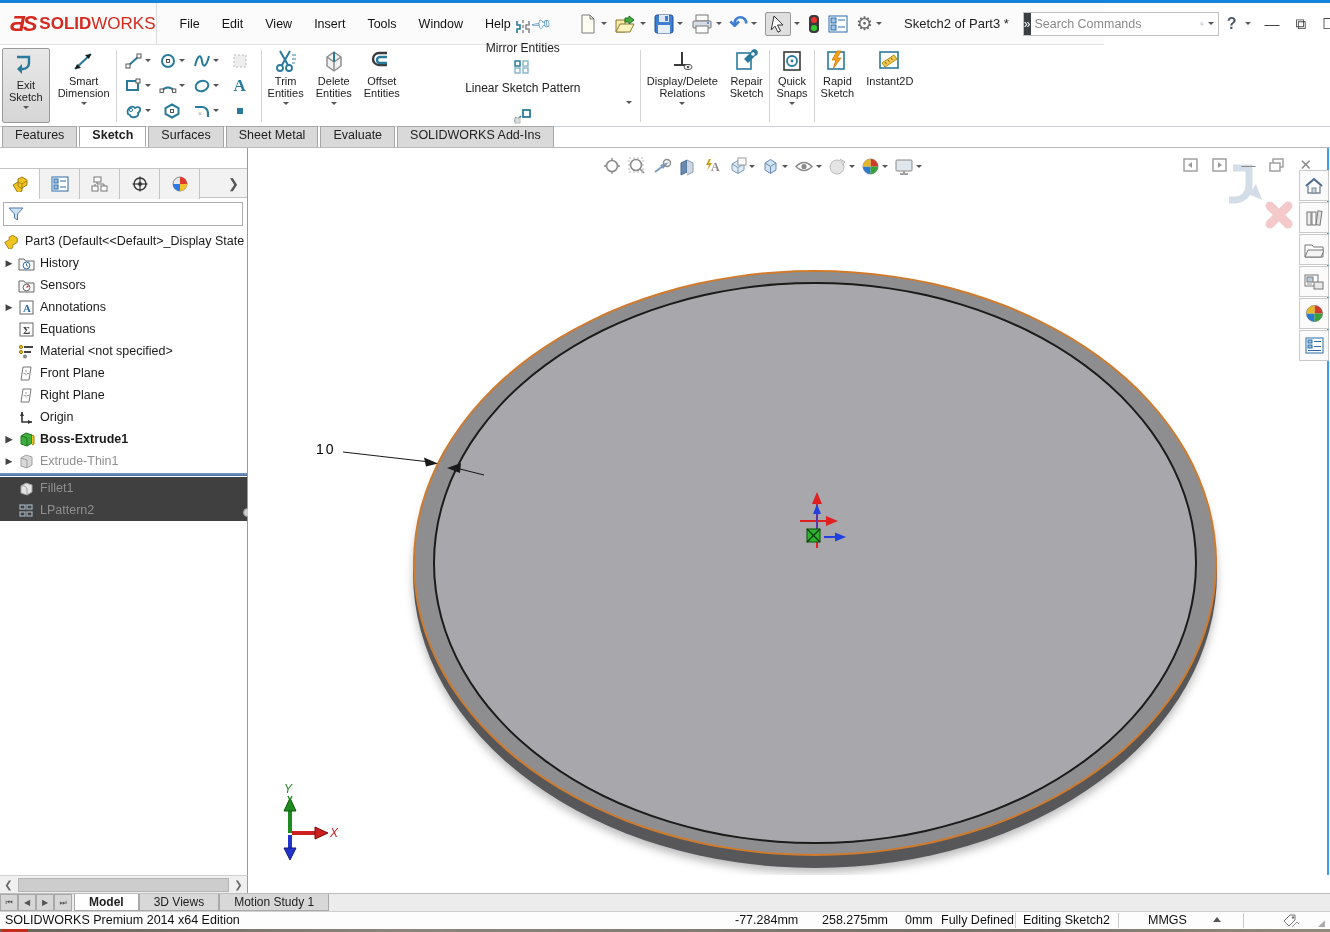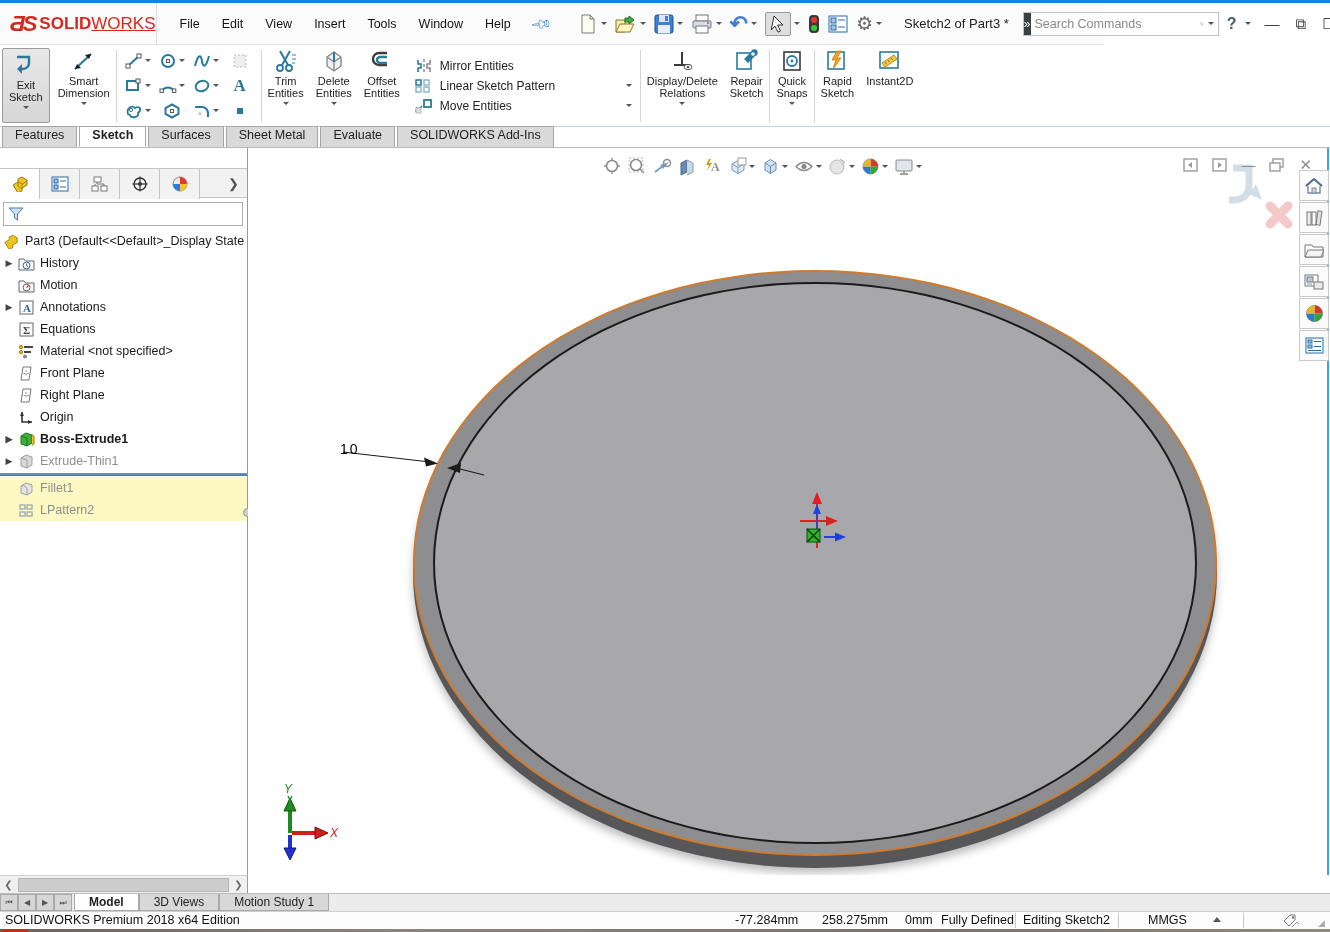--- a/index.html
+++ b/index.html
@@ -10,21 +10,21 @@
   .sep-v { width:1px; background:#d4d4d4; height:72px; }
   .caret { width:0; height:0; border-left:4px solid transparent; border-right:4px solid transparent; border-top:4px solid #555; display:inline-block; }
   .caret-sm { border-left-width:3px; border-right-width:3px; border-top-width:3px; }
 
   
   #topline { left:0; top:0; width:1330px; height:3px; background:#1583d9; }
   #topbar { left:0; top:3px; width:1104px; height:42px; background:#fbfbfb; border-bottom:1px solid #e3e3e3; display:flex; align-items:center; }
   #logo { width:160px; height:42px; display:flex; align-items:center; padding-left:10px; border-right:1px solid #dcdcdc; }
   .logo-ds { color:#d5281e; font-weight:bold; font-style:italic; font-size:22px; letter-spacing:-2px; margin-right:4px; }
   .logo-solid { color:#d5281e; font-weight:bold; font-size:17px; letter-spacing:0px; }
-  .logo-works { color:#d5281e; font-weight:normal; font-size:17px;text-decoration:underline; }
+  .logo-works { color:#d5281e; font-weight:normal; font-size:17px; }
   .menu-item { padding:6px 11px; font-size:12.5px; color:#111; cursor:default; }
   .tb-btn { display:flex; align-items:center; margin:0 2px; padding:2px; }
   .tb-btn svg { display:block; }
   .tb-caret { margin-left:3px; }
   #select-btn { border:1px solid #9b9b9b; background:#dfdfdf; padding:2px 3px; border-radius:2px; }
   #doc-title { font-size:13px; color:#222; margin:0 14px 0 18px; white-space:nowrap; }
   #search-box { width:196px; height:24px; border:1px solid #c0c0c0; background:#fff; display:flex; align-items:center; }
   #search-tile { width:22px; height:22px; background:#3a3f44; color:#fff; font-size:12px; display:flex; align-items:center; justify-content:center; }
   #search-input { border:none; outline:none; flex:1; font-size:12.5px; color:#333; padding:0 4px; font-family:"Liberation Sans",sans-serif; background:transparent; }
   #search-input::placeholder { color:#8a8a8a; }
@@ -32,56 +32,56 @@
 
   
   #ribbon { left:0; top:45px; width:1330px; height:82px; background:#fff; border-bottom:1px solid #c9d3de; display:flex; align-items:stretch; }
   .rb-big { display:flex; flex-direction:column; align-items:center; justify-content:flex-start; padding:4px 6px 0 6px; position:relative; }
   .rb-big .lbl { font-size:11px; line-height:12px; text-align:center; color:#222; margin-top:2px; white-space:pre-line; }
   .rb-big .dd { margin-top:3px; }
   .pressed { background:linear-gradient(#e8e8e8,#d6d6d6); border:1px solid #9a9a9a; border-radius:2px; }
   .sk-grid { display:grid; grid-template-columns:repeat(4,34px); grid-auto-rows:25px; align-content:center; padding:0 4px; }
   .sk-cell { display:flex; align-items:center; justify-content:center; gap:2px; }
   .rb-wide { display:flex; flex-direction:column; justify-content:center; gap:4px; padding:0 8px; }
-  .rb-line { display:flex; align-items:center; gap:6px; font-size:12px; color:#222; white-space:nowrap; }
+  .rb-line { display:flex; align-items:center; gap:6px; font-size:12px; color:#222; white-space:nowrap;flex-direction:column; }
   .rb-line .dd { margin-left:auto; }
 
   
   #tabrow { left:0; top:127px; width:1330px; height:21px; background:#fff; border-bottom:1px solid #b9b9b9; display:flex; align-items:flex-end; }
   .rtab { height:21px; padding:1px 12px 2px 12px; background:#d9d9d9; border:1px solid #a6a6a6; border-bottom:none; font-size:12.5px; color:#222; margin-right:2px; }
   .rtab.active { background:#fff; font-weight:bold; border-bottom:1px solid #fff; }
 
   
   #panel { left:0; top:148px; width:248px; height:727px; background:#fff; border-right:1px solid #9a9a9a; }
   #pm-tabs { position:absolute; left:0; top:20px; width:247px; height:30px; display:flex; background:#f2f2f2; border-top:1px solid #c4c4c4; border-bottom:1px solid #c4c4c4; }
   .pm-tab { width:40px; height:30px; border-right:1px solid #c4c4c4; display:flex; align-items:center; justify-content:center; background:#f2f2f2; }
   .pm-tab.first { background:#fff; }
   #pm-chev { margin-left:auto; display:flex; align-items:center; padding-right:8px; color:#555; font-size:13px; }
   #filterbox { position:absolute; left:3px; top:54px; width:240px; height:24px; border:1px solid #adadad; display:flex; align-items:center; padding-left:4px; background:#fff; }
   #tree { position:absolute; left:0; top:82px; width:247px; }
   .trow { height:22px; display:flex; align-items:center; font-size:12.5px; color:#1a1a1a; white-space:nowrap; }
   .trow .exp { width:18px; text-align:center; color:#444; font-size:9px; }
   .trow .ticon { width:17px; height:15px; margin-right:5px; flex:0 0 auto; }
   .trow.grayed { color:#8f8f8f; }
-  .trow.graybg { background:#fef9c3; }
+  .trow.graybg { background:#404040; }
   .trow.bold { font-weight:bold; }
   #rollback { height:3px; background:linear-gradient(#7b9cc4,#4a6f9e); margin:1px 0; }
   #splitter-dot { position:absolute; left:243px; top:360px; width:9px; height:9px; border-radius:50%; background:#cfcfcf; border:1px solid #9a9a9a; }
   #panel-scroll { left:0; top:875px; width:248px; height:18px; background:#f0f0f0; border-top:1px solid #d0d0d0; border-right:1px solid #9a9a9a; display:flex; align-items:center; }
   .scr-btn { width:17px; height:16px; display:flex; align-items:center; justify-content:center; color:#6a6a6a; font-size:10px; }
   #scr-thumb { flex:1; height:14px; background:#cdcdcd; border:1px solid #b5b5b5; margin:0 1px; }
 
   
   #viewport { left:248px; top:148px; width:1082px; height:727px; background:#fff; overflow:hidden; }
   .ell { position:absolute; border-radius:50%; }
   #disc-side { left:165px; top:130px; width:804px; height:590px; background:#57575a; box-shadow:0 5px 9px rgba(60,60,60,.35); }
   #disc-rim { left:165px; top:122px; width:804px; height:586px; background:#8e8e90; border:2px solid #cf7b2e; }
   #disc-face { left:185px; top:134px; width:764px; height:562px; background:#a8a8ac; border:2px solid #1b1b1b; }
   #vp-overlay { position:absolute; left:0; top:0; width:1082px; height:727px; pointer-events:none; }
-  #dim-label { position:absolute; left:68px; top:293px; font-size:14px; letter-spacing:2px; color:#000;margin-left:24px; }
+  #dim-label { position:absolute; left:68px; top:293px; font-size:14px; letter-spacing:2px; color:#000; }
   #headsup { position:absolute; left:355px; top:-14px; height:24px; display:flex; align-items:center; gap:6px; }
   .hu-ic { display:flex; align-items:center; gap:2px; }
   #doc-ctrls { position:absolute; right:18px; top:-12px; display:flex; align-items:center; gap:14px; color:#8a8a8a; }
 
   
   #taskpane { left:1299px; top:170px; width:31px; height:192px; }
   .tp-btn { width:30px; height:31px; border:1px solid #c9c9c9; background:#fbfbfb; display:flex; align-items:center; justify-content:center; margin-bottom:1px; }
   #tp-line { position:absolute; left:1327px; top:148px; width:2px; height:727px; background:#3aa0e8; }
 
   
@@ -495,21 +495,21 @@
     </div>
     <div class="trow">
       <span class="exp"></span>
       <span class="ticon">
         <svg width="17" height="15" viewBox="0 0 17 15">
             <path d="M1,3 h5 l1.5,2 h8.5 v9 h-15 z" fill="#f8f8f8" stroke="#666"></path>
             <circle cx="8.5" cy="9.5" r="3.4" fill="#fff" stroke="#666"></circle>
             <path d="M8.5,9.5 l2,-2" stroke="#c33" stroke-width="1.2"></path>
           </svg>
       </span>
-      <span>Motion</span>
+      <span>Sensors</span>
     </div>
     <div class="trow">
       <span class="exp">▶</span>
       <span class="ticon">
         <svg width="17" height="15" viewBox="0 0 17 15">
             <rect x="2" y="1" width="13" height="13" fill="#fff" stroke="#666"></rect>
             <text x="5" y="11.5" font-size="11" font-weight="bold" fill="#2a6aa8" font-family="Liberation Serif,serif">A</text>
           </svg>
       </span>
       <span>Annotations</span>
@@ -824,21 +824,21 @@
   <span class="nav-btn">⏮︎</span>
   <span class="nav-btn">◀</span>
   <span class="nav-btn">▶</span>
   <span class="nav-btn">⏭︎</span>
   <span class="sheet-tab active" style="margin-left:2px;">Model</span>
   <span class="sheet-tab">3D Views</span>
   <span class="sheet-tab">Motion Study 1</span>
 </div>
 
 <div id="statusbar" class="abs">
-  <span class="sb-item" style="left:5px;">SOLIDWORKS Premium 2018 x64 Edition</span>
+  <span class="sb-item" style="left:5px;">SOLIDWORKS Premium 2014 x64 Edition</span>
   <span class="sb-item" style="left:735px;">-77.284mm</span>
   <span class="sb-item" style="left:822px;">258.275mm</span>
   <span class="sb-item" style="left:893px;margin-left:12px;">0mm</span>
   <span class="sb-item" style="left:941px;">Fully Defined</span>
   <span class="sb-sep" style="left:1015px;"></span>
   <span class="sb-item" style="left:1023px;">Editing Sketch2</span>
   <span class="sb-sep" style="left:1118px;"></span>
   <span class="sb-item" style="left:1148px;">MMGS</span>
   <span class="sb-item" style="left:1213px; top:5px; width:0; height:0; border-left:4px solid transparent; border-right:4px solid transparent; border-bottom:5px solid #555;"></span>
   <span class="sb-sep" style="left:1243px;"></span>

